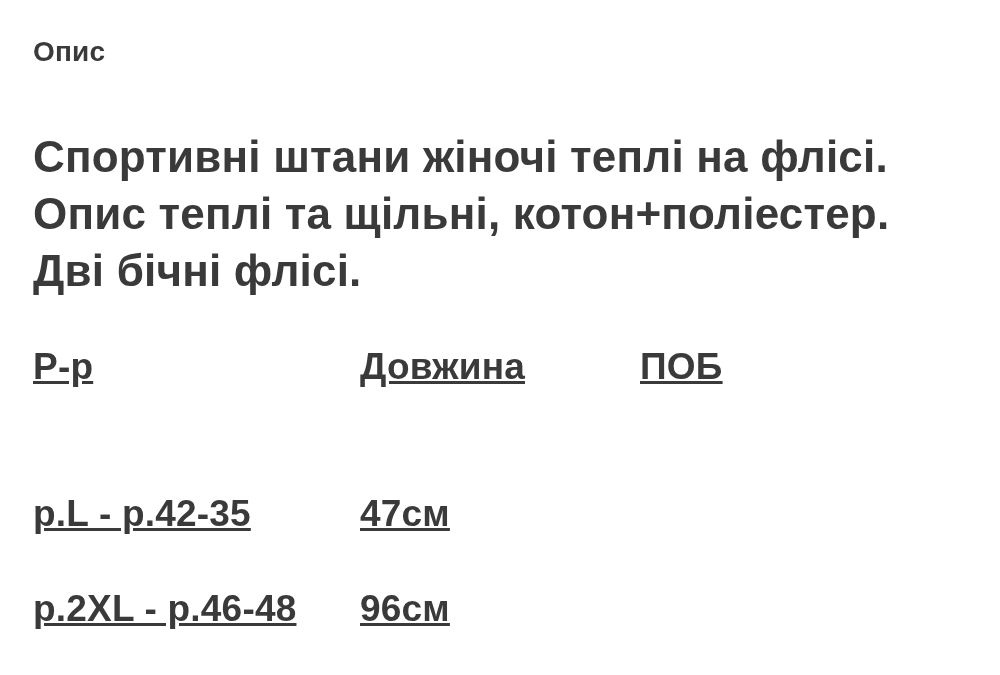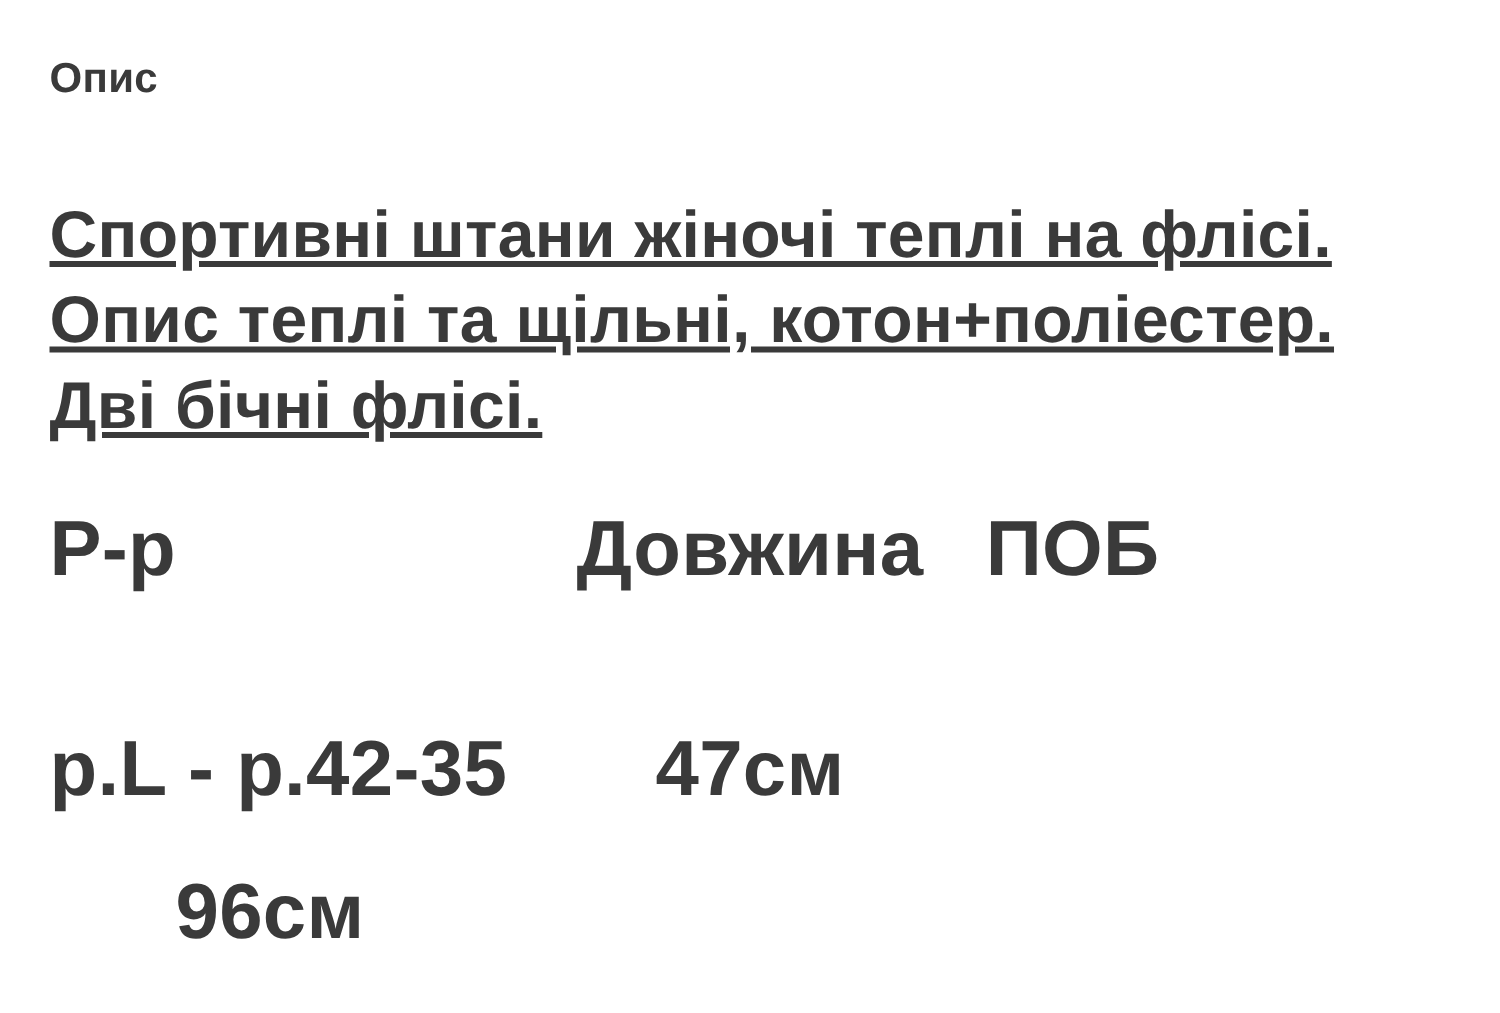--- a/index.html
+++ b/index.html
@@ -28,40 +28,39 @@
   }
   .description {
     font-size: 44px;
     line-height: 57px;
     margin: 54px 0 0 33px;
     width: 950px;
     letter-spacing: 0.2px;
   }
   .description .line {
     white-space: nowrap;
-    text-decoration: underline;
   }
   .size-table {
     margin-top: 39px;
     width: 790px;
   }
   .trow {
     display: grid;
     grid-template-columns: 360px 280px 150px;
-    font-size: 52px;
+    font-size: 37px;
     line-height: 57px;
     letter-spacing: 0.2px;
+    text-decoration: underline;
   }
   .trow .col-size {
     padding-left: 33px;
     white-space: nowrap;
   }
   .trow .col-length,
   .trow .col-pob {
-    text-align: center;
     white-space: nowrap;
   }
   .trow.row-0 { margin-top: 90px; }
   .trow.row-1 { margin-top: 38px; }
 </style>
 </head>
 <body>
 
 <div class="page">
 
@@ -80,18 +79,19 @@
       <div class="col-length">Довжина</div>
       <div class="col-pob">ПОБ</div>
     </div>
 
     <div class="trow row-0">
       <div class="col-size">р.L - р.42-35</div>
       <div class="col-pob">47см</div>
     </div>
 
     <div class="trow row-1">
+      <div class="col-size">р.2XL - р.46-48</div>
       <div class="col-length">96см</div>
     </div>
 
   </div>
 
 </div>
 
 </body></html>

